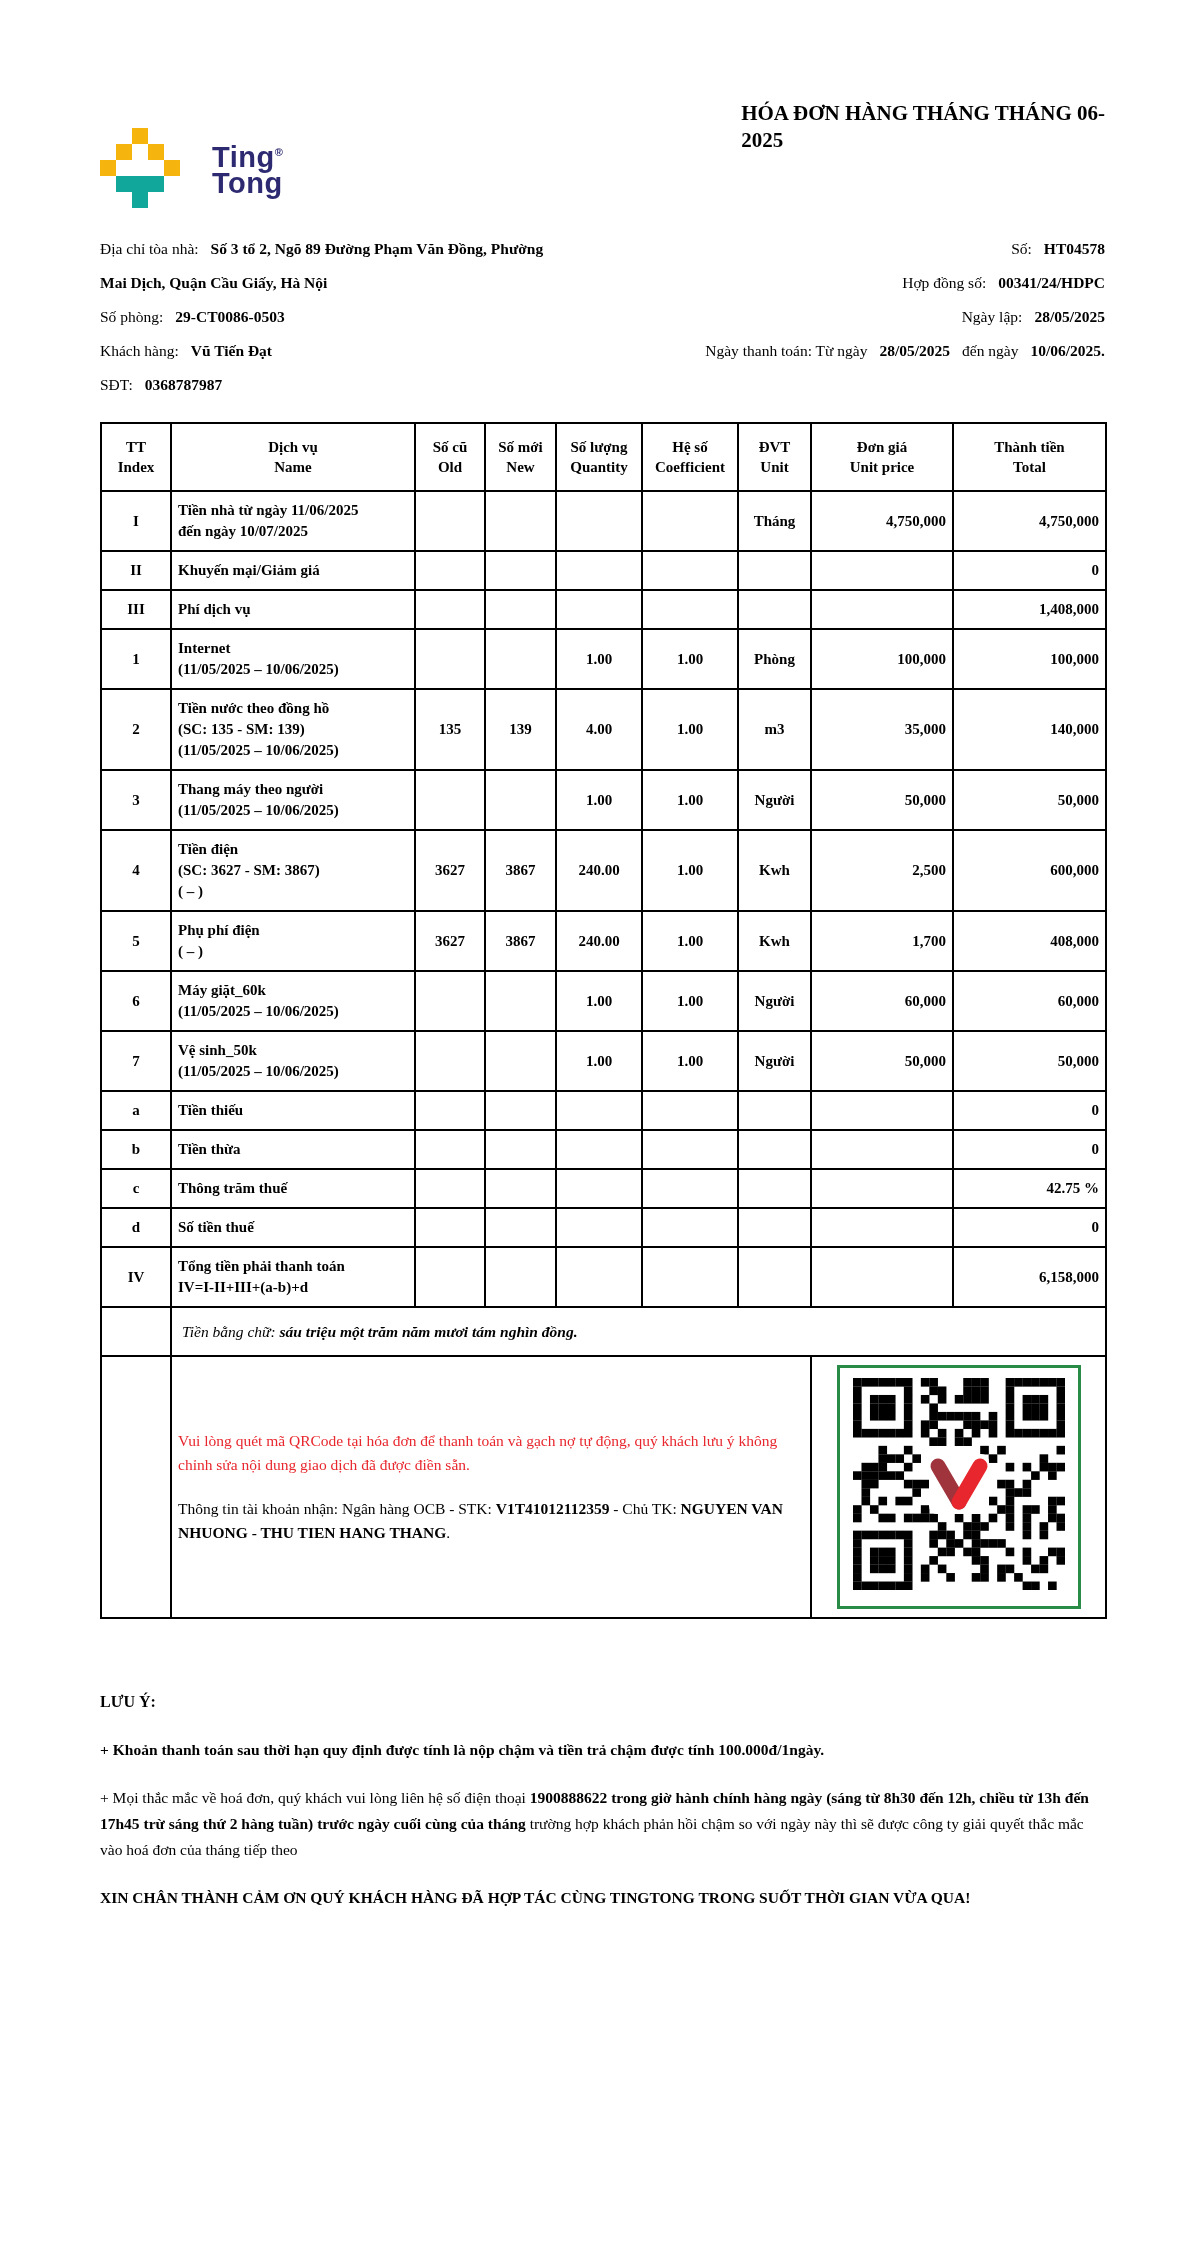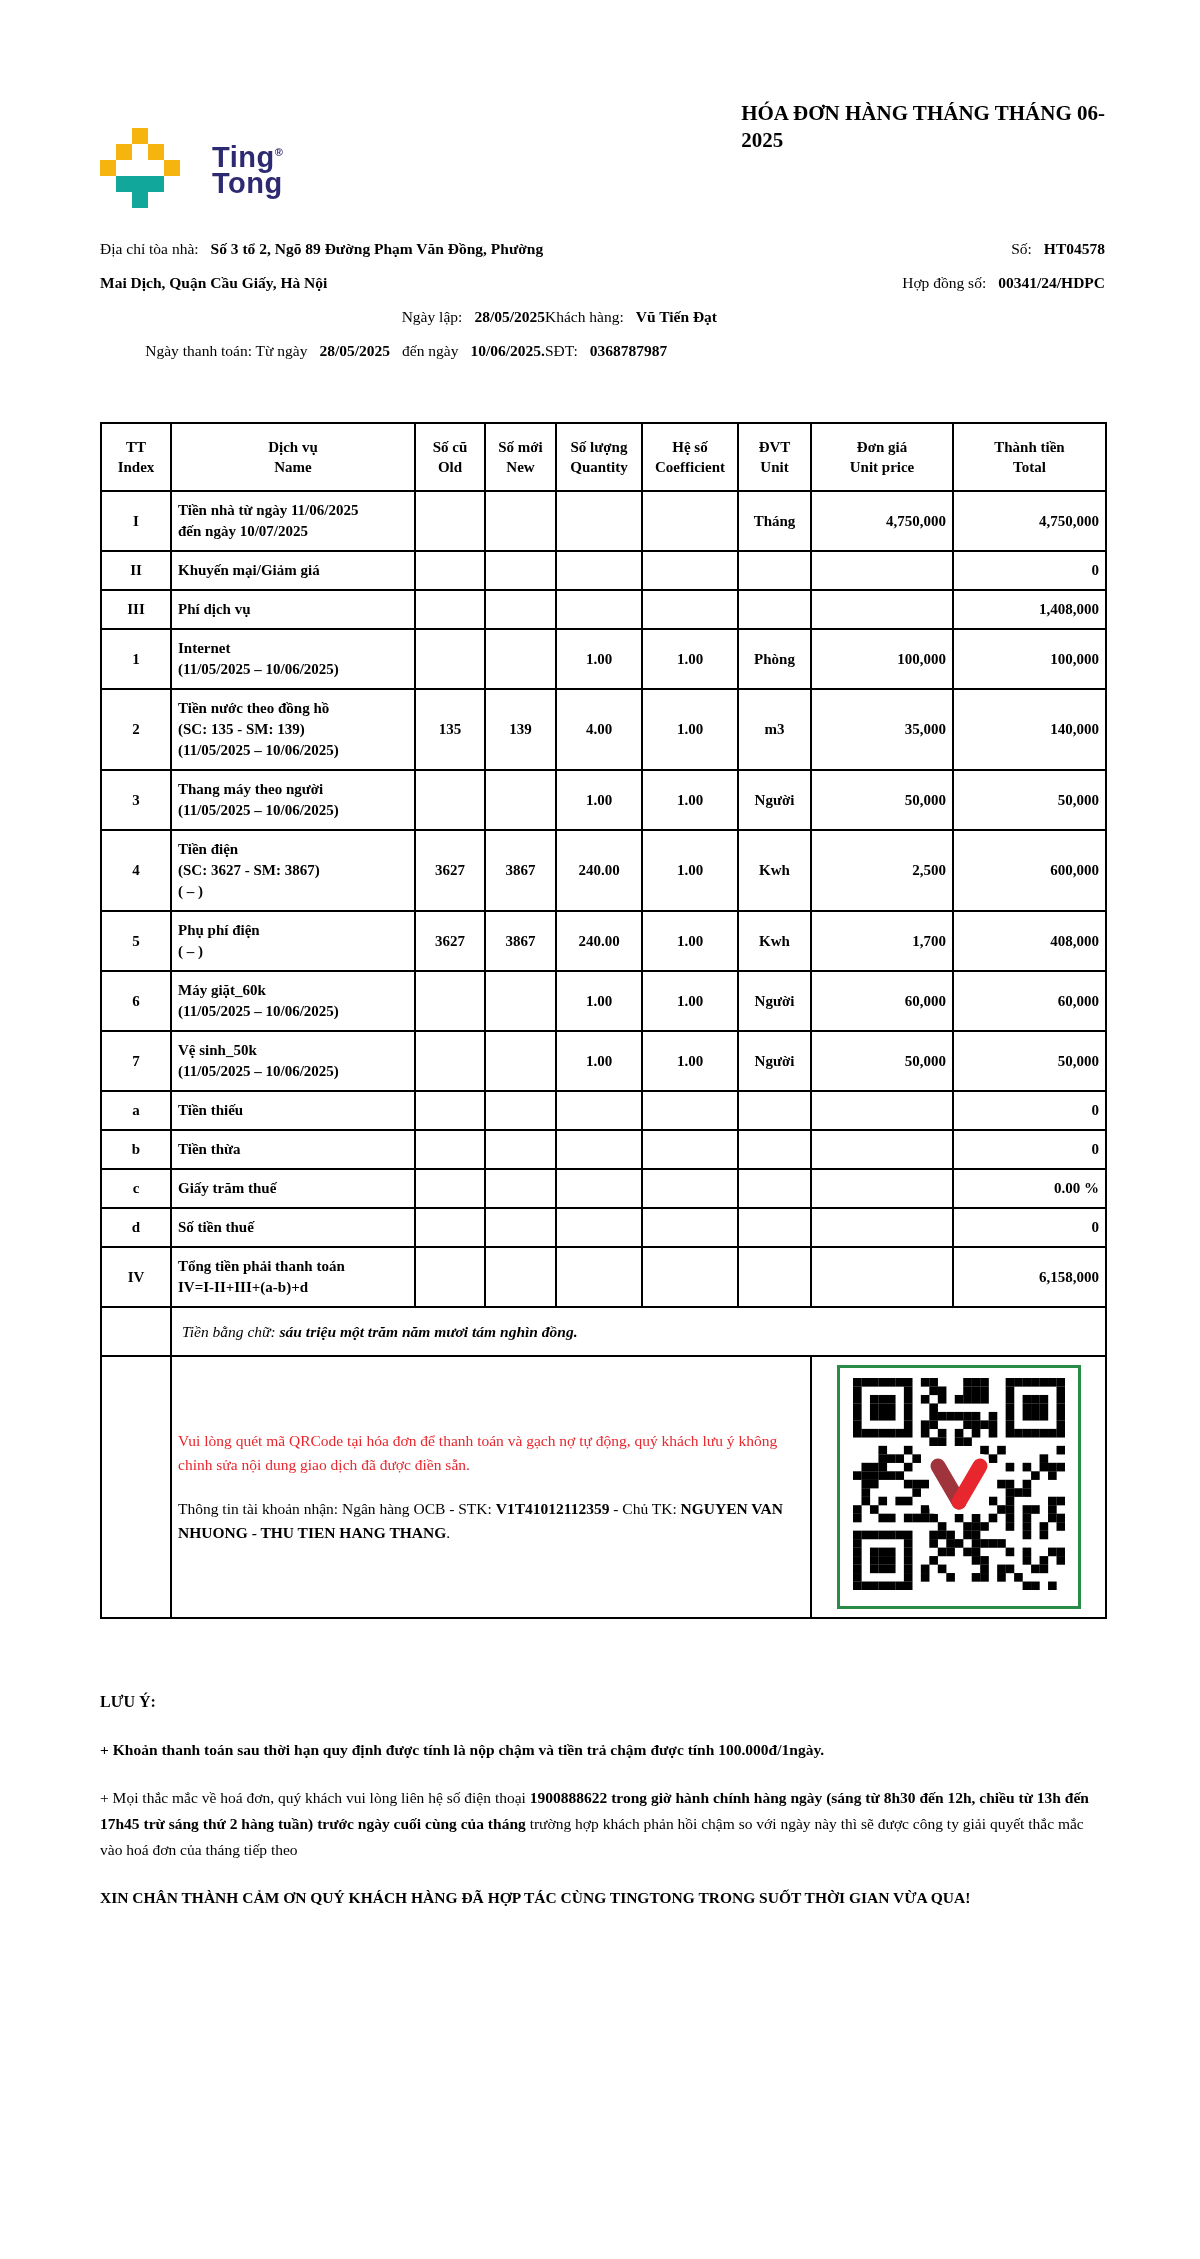--- a/index.html
+++ b/index.html
@@ -86,20 +86,24 @@
         <span>Số: </span>
         <span class="b">HT04578</span>
       </div>
       <div class="info-line">
         <span class="b">Mai Dịch, Quận Cầu Giấy, Hà Nội</span>
       </div>
       <div class="info-line right">
         <span>Hợp đồng số: </span>
         <span class="b">00341/24/HDPC</span>
       </div>
+      <div class="info-line">
+        <span>Số phòng: </span>
+        <span class="b">29-CT0086-0503</span>
+      </div>
       <div class="info-line right">
         <span>Ngày lập: </span>
         <span class="b">28/05/2025</span>
       </div>
       <div class="info-line">
         <span>Khách hàng: </span>
         <span class="b">Vũ Tiến Đạt</span>
       </div>
       <div class="info-line right">
         <span>Ngày thanh toán: Từ ngày </span>
@@ -329,29 +333,29 @@
           <td class="num"></td>
           <td class="num"></td>
           <td class="num"></td>
           <td class="num"></td>
           <td class="money"></td>
           <td class="money">0</td>
         </tr>
         <tr>
           <td class="idx">c</td>
           <td class="name-cell">
-            <div>Giấy trăm thuế</div>
+            <div>Thông trăm thuế</div>
           </td>
           <td class="num"></td>
           <td class="num"></td>
           <td class="num"></td>
           <td class="num"></td>
           <td class="num"></td>
           <td class="money"></td>
-          <td class="money">0.00 %</td>
+          <td class="money">42.75 %</td>
         </tr>
         <tr>
           <td class="idx">d</td>
           <td class="name-cell">
             <div>Số tiền thuế</div>
           </td>
           <td class="num"></td>
           <td class="num"></td>
           <td class="num"></td>
           <td class="num"></td>

